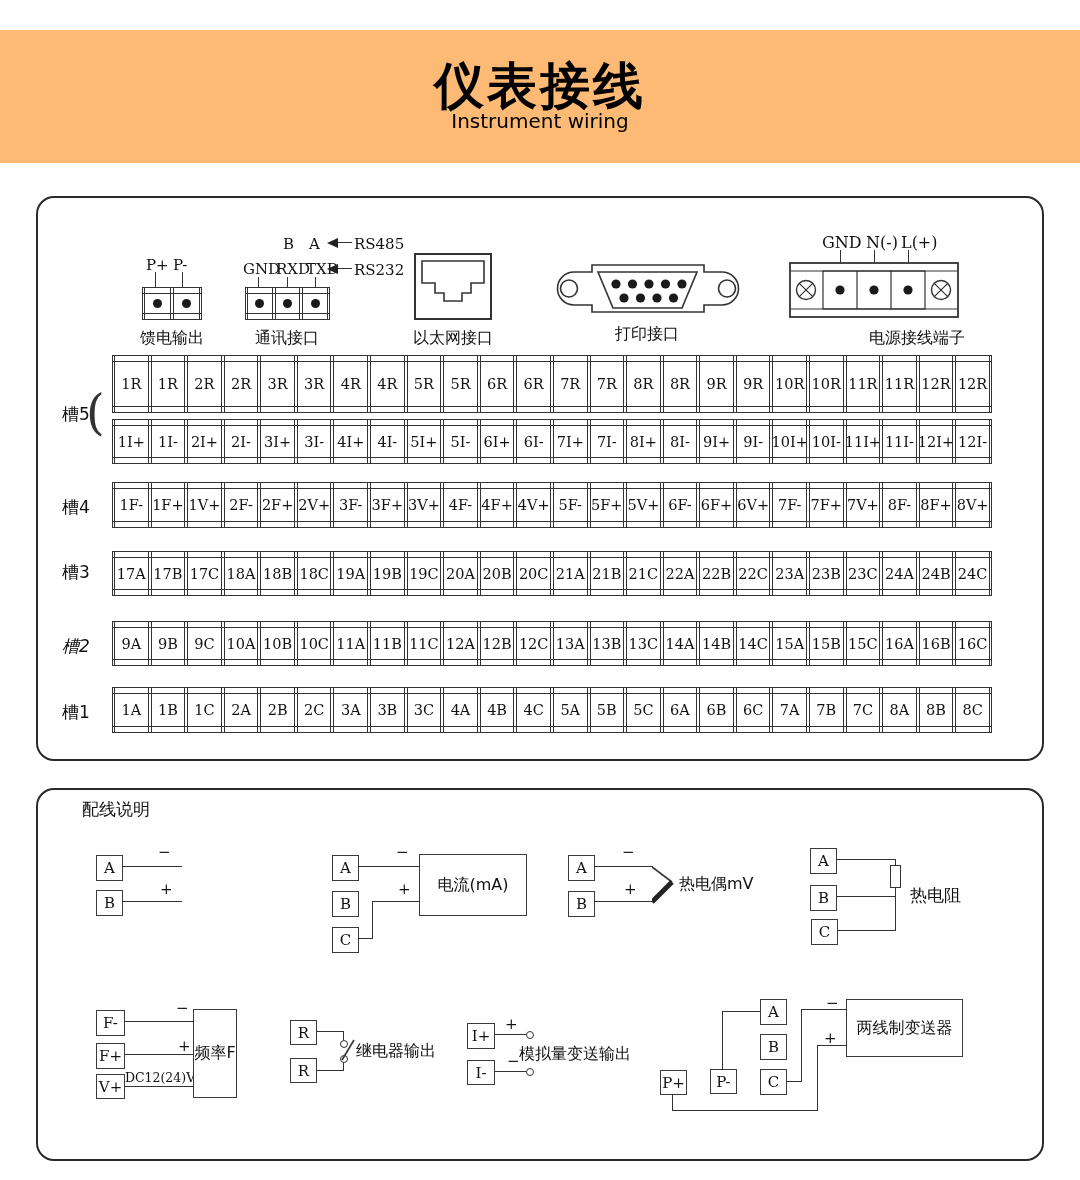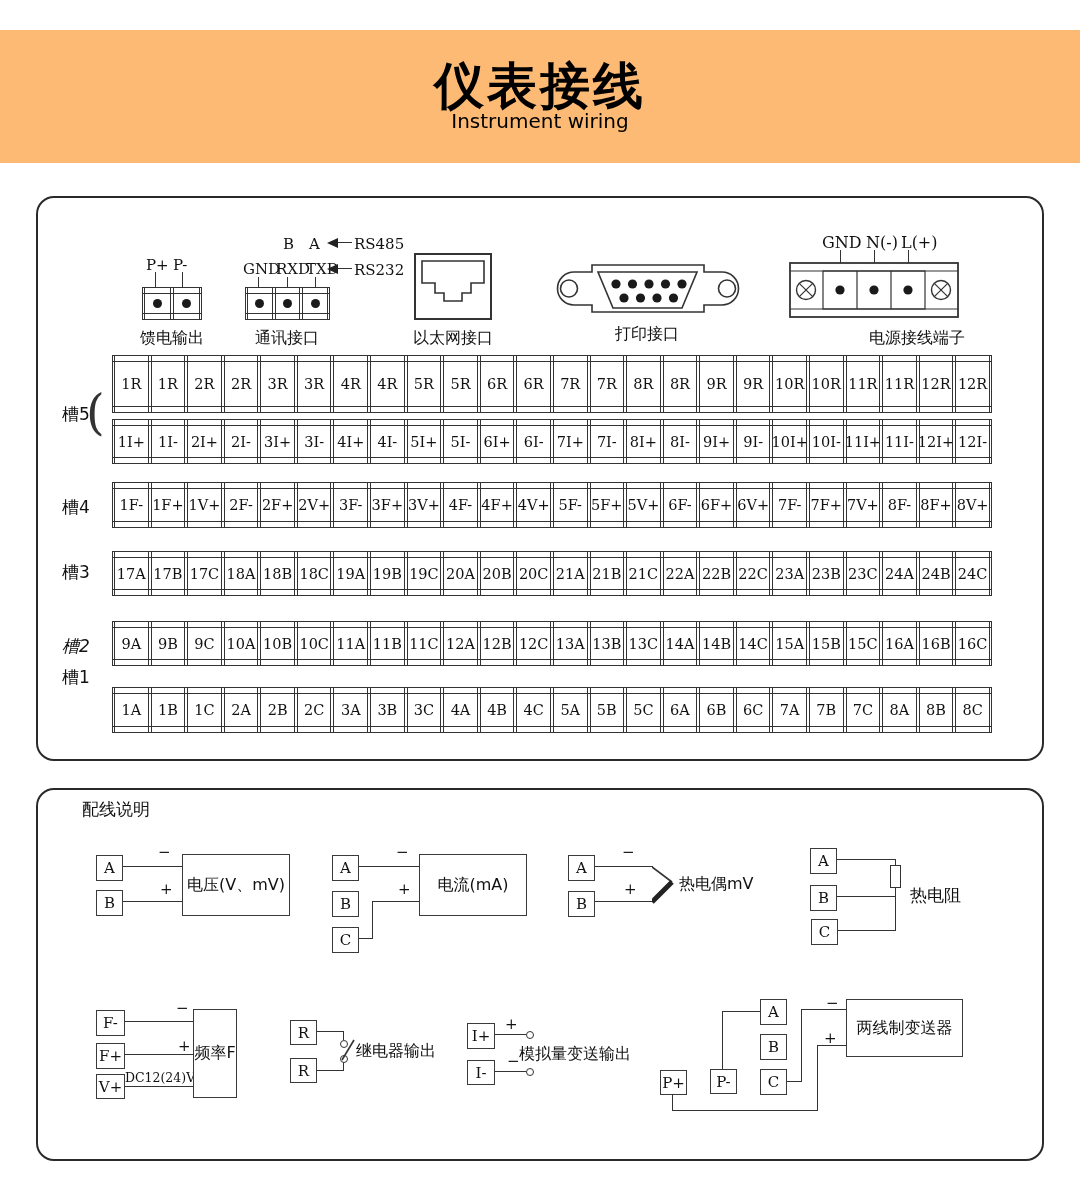--- a/index.html
+++ b/index.html
@@ -305,21 +305,21 @@
         <div class="cell">15B</div>
         <div class="cell">15C</div>
         <div class="cell">16A</div>
         <div class="cell">16B</div>
         <div class="cell">16C</div>
       </div>
     <div class="band-t"></div>
     <div class="band-b"></div>
   </div>
 
-  <div class="slot-name" style="top:666px;">槽1</div>
+  <div class="slot-name" style="top:701px;">槽1</div>
   <div class="strip" style="top:687px;height:46px;">
     <div class="cells">
 
     <div class="cell">1A</div>
         <div class="cell">1B</div>
         <div class="cell">1C</div>
         <div class="cell">2A</div>
         <div class="cell">2B</div>
         <div class="cell">2C</div>
         <div class="cell">3A</div>
@@ -346,21 +346,20 @@
   </div>
 
   <div class="cjk" style="left:82px;top:798px;font-size:17px;">配线说明</div>
 
   <div class="tbox" style="left:96px;top:855px;">A</div>
   <div class="tbox" style="left:96px;top:890px;">B</div>
   <div class="hl" style="left:123px;top:866px;width:59px;"></div>
   <div class="hl" style="left:123px;top:901px;width:59px;"></div>
   <div class="ser" style="left:158px;top:843px;">−</div>
   <div class="ser" style="left:160px;top:880px;">+</div>
-  <div class="mainbox" style="left:182px;top:854px;width:108px;height:62px;">电压(V、mV)</div>
 
   <div class="tbox" style="left:332px;top:855px;">A</div>
   <div class="tbox" style="left:332px;top:891px;">B</div>
   <div class="tbox" style="left:332px;top:927px;">C</div>
   <div class="hl" style="left:359px;top:866px;width:60px;"></div>
   <div class="hl" style="left:359px;top:938px;width:14px;"></div>
   <div class="vl" style="left:372px;top:901px;height:37px;"></div>
   <div class="hl" style="left:372px;top:901px;width:47px;"></div>
   <div class="ser" style="left:396px;top:843px;">−</div>
   <div class="ser" style="left:398px;top:880px;">+</div>

